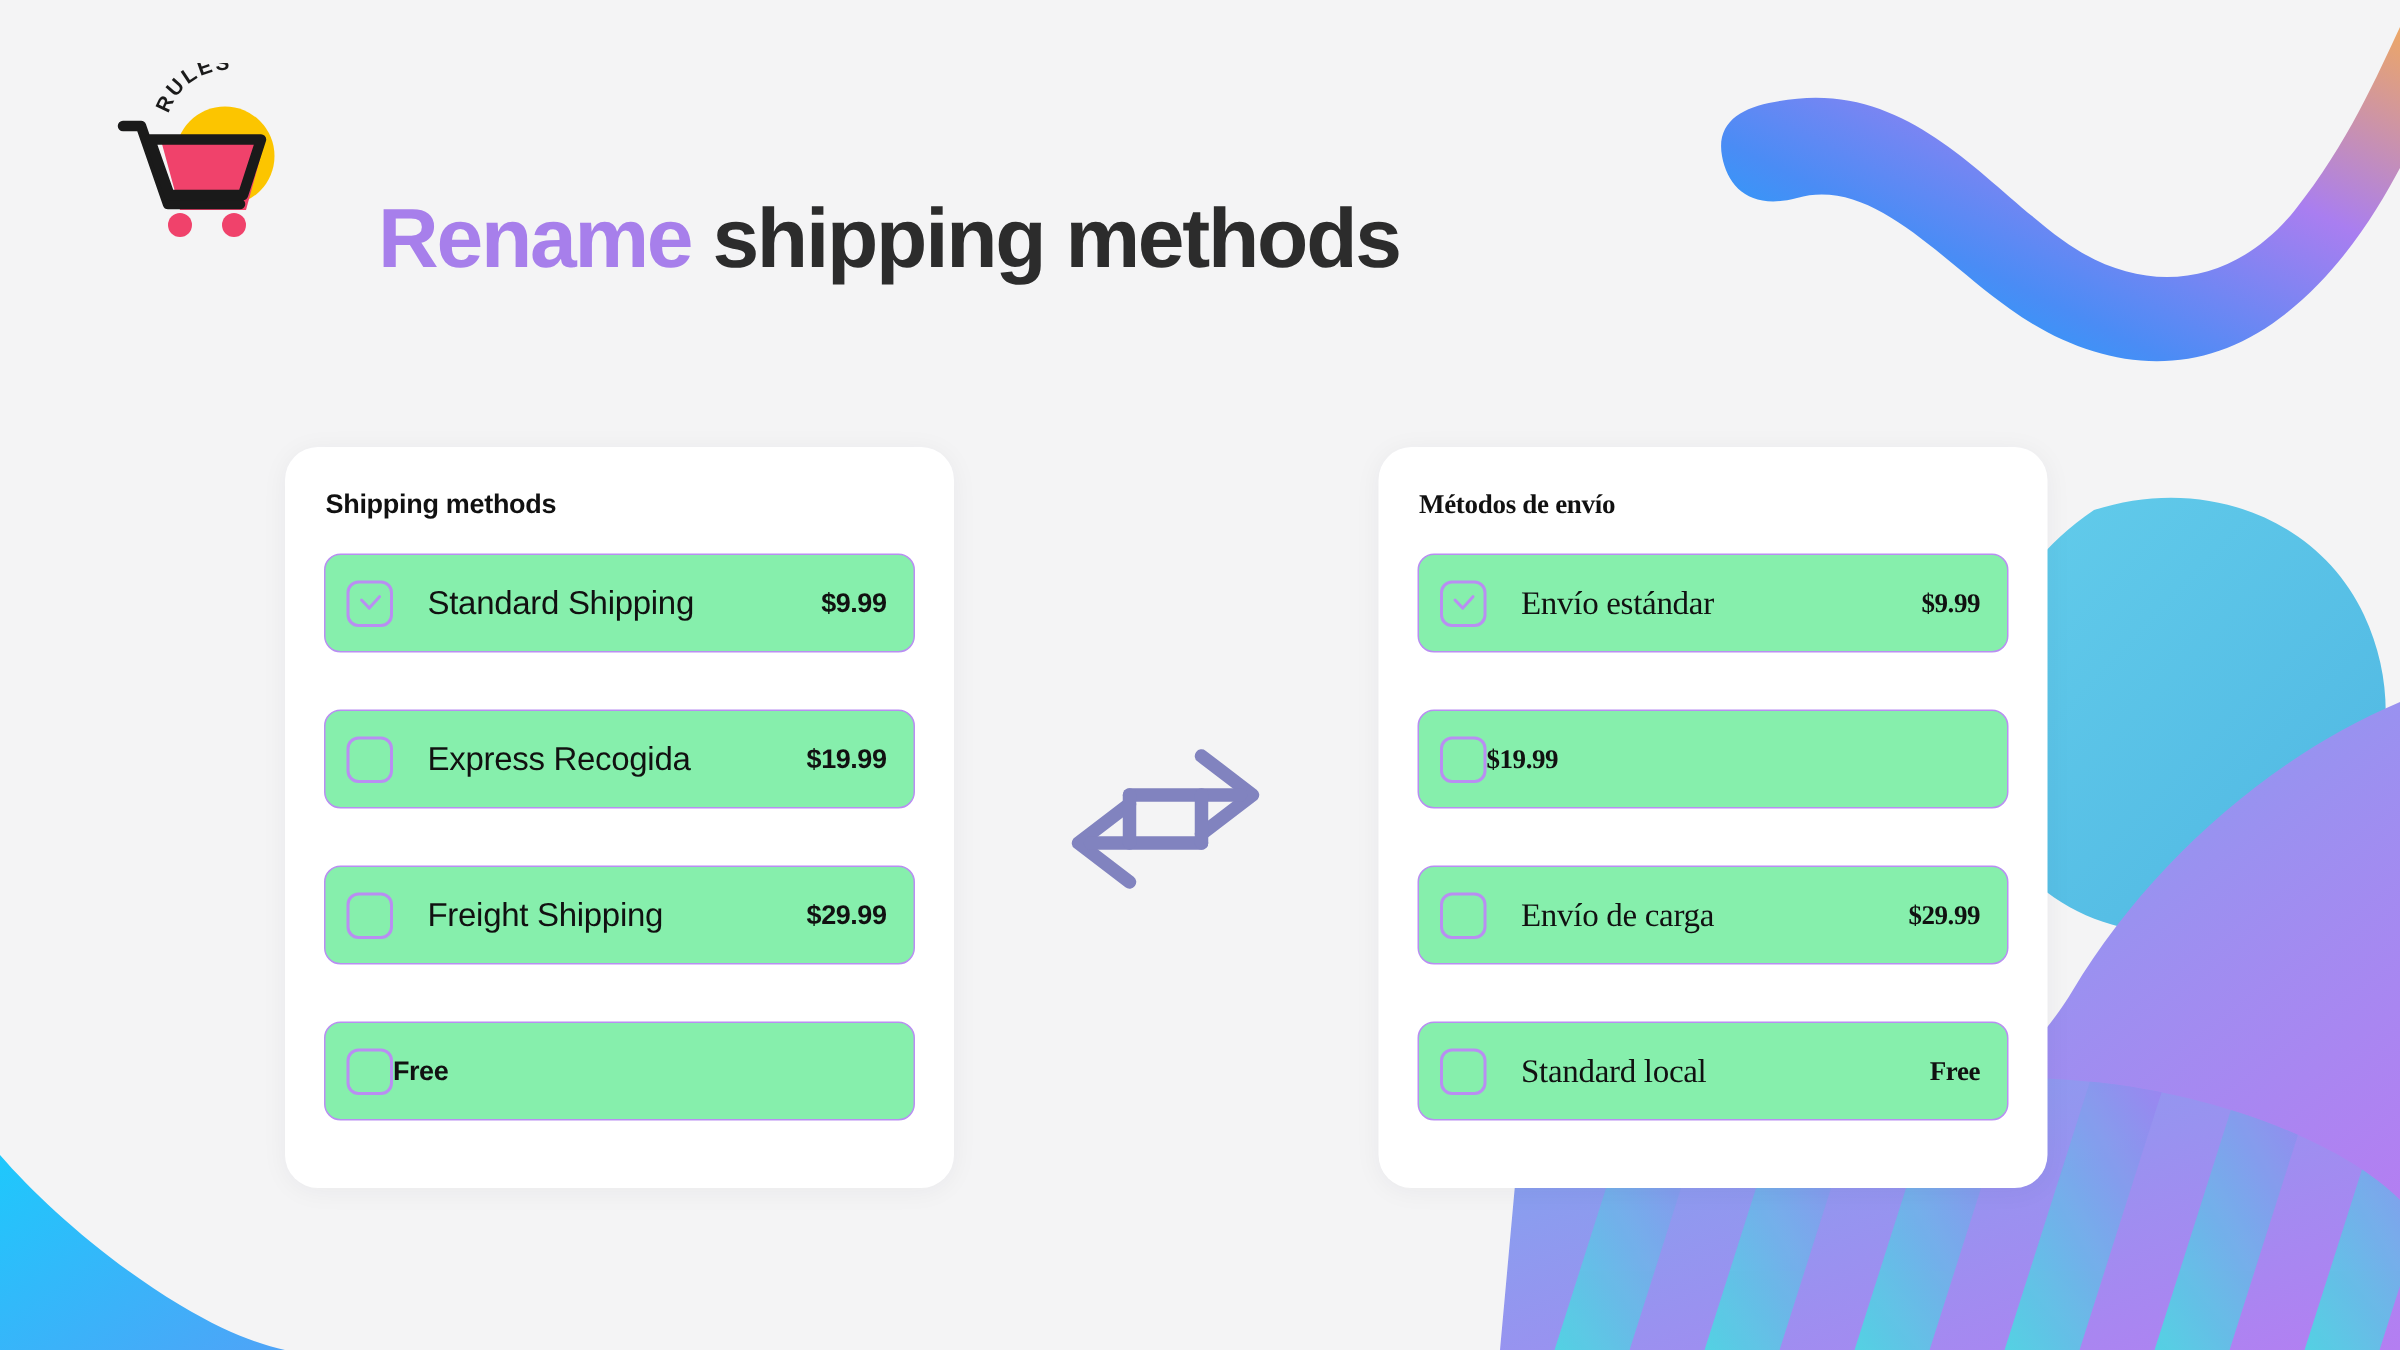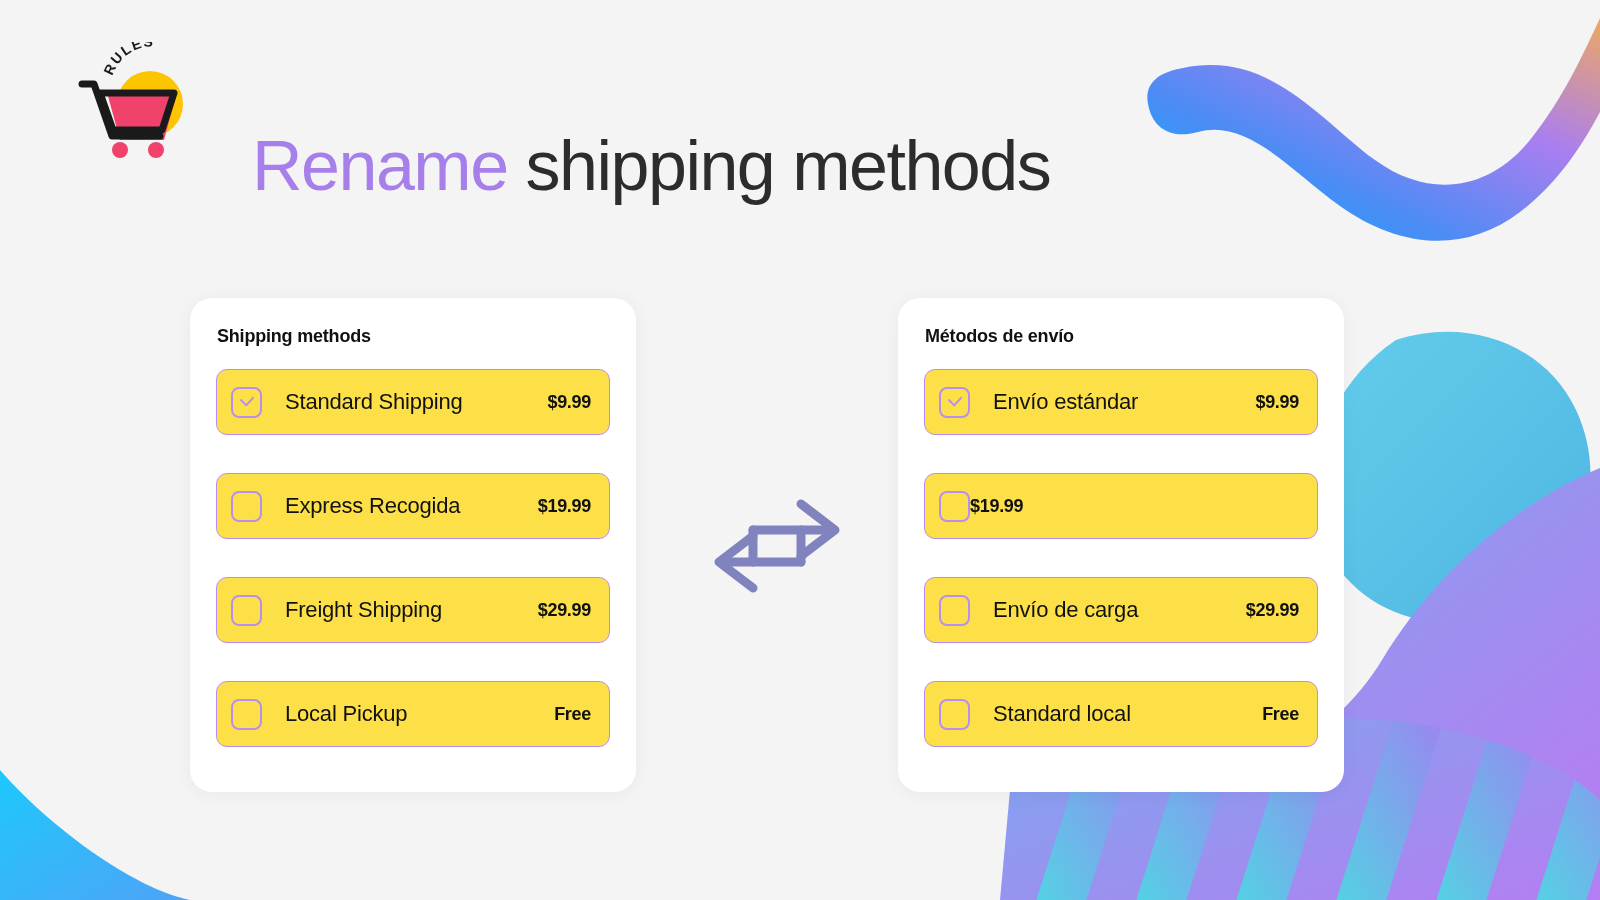--- a/index.html
+++ b/index.html
@@ -28,60 +28,60 @@
     position: absolute;
     left: 78px; top: 42px;
     width: 125px; height: 118px;
   }
   #logo svg { display: block; }
 
   
   #headline {
     position: absolute;
     left: 252px; top: 131px;
-    font-size: 70px;
-    font-weight: 400;
+    font-size: 56px;
+    font-weight: 700;
     letter-spacing: -1.5px;
     line-height: 1.0;
     white-space: nowrap;
     color: #2c2c2c;
   }
   #headline .accent { color: #a77feb; }
 
   
   .card {
     position: absolute;
     top: 298px;
     width: 446px;
     height: 494px;
     background: #ffffff;
     border-radius: 22px;
     padding: 26px 26px 0 26px;
     box-shadow: 0 2px 18px rgba(30,30,60,0.05);
   }
   #card-left  { left: 190px; }
-  #card-right { left: 898px; }
+  #card-right { left: 919px; font-family: Liberation Serif, serif; }
 
   .card-title {
     font-size: 18px;
     font-weight: 700;
     color: #111111;
     letter-spacing: -0.2px;
     margin: 2px 0 22px 1px;
   }
 
   .method-row {
     display: flex;
     align-items: center;
     height: 66px;
     border: 1.6px solid #b98ef2;
     border-radius: 11px;
     margin-bottom: 38px;
     padding: 0 18px 0 14px;
-    background: #fde047;
+    background: #86efac;
   }
   .method-row:last-child { margin-bottom: 0; }
 
   .checkbox {
     flex: 0 0 auto;
     width: 31px; height: 31px;
     border: 2px solid #b98ef2;
     border-radius: 8px;
     display: flex;
     align-items: center;
@@ -245,21 +245,20 @@
       </div>
 
       <div class="method-row">
         <span class="checkbox"></span>
         <span class="method-label">Freight Shipping</span>
         <span class="method-price">$29.99</span>
       </div>
 
       <div class="method-row">
         <span class="checkbox"></span>
-        <span class="method-label">Local Pickup</span>
         <span class="method-price">Free</span>
       </div>
 
     </div>
   </div>
 
   <div id="swap">
     <svg width="136" height="96" viewBox="0 0 136 96" xmlns="http://www.w3.org/2000/svg">
       <path d="M92 6 L126 32 L92 58" fill="none" stroke="#8183bf" stroke-width="9" stroke-linecap="round" stroke-linejoin="round"></path>
       <path d="M118 32 L44 32" fill="none" stroke="#8183bf" stroke-width="9" stroke-linecap="round" stroke-linejoin="round"></path>

